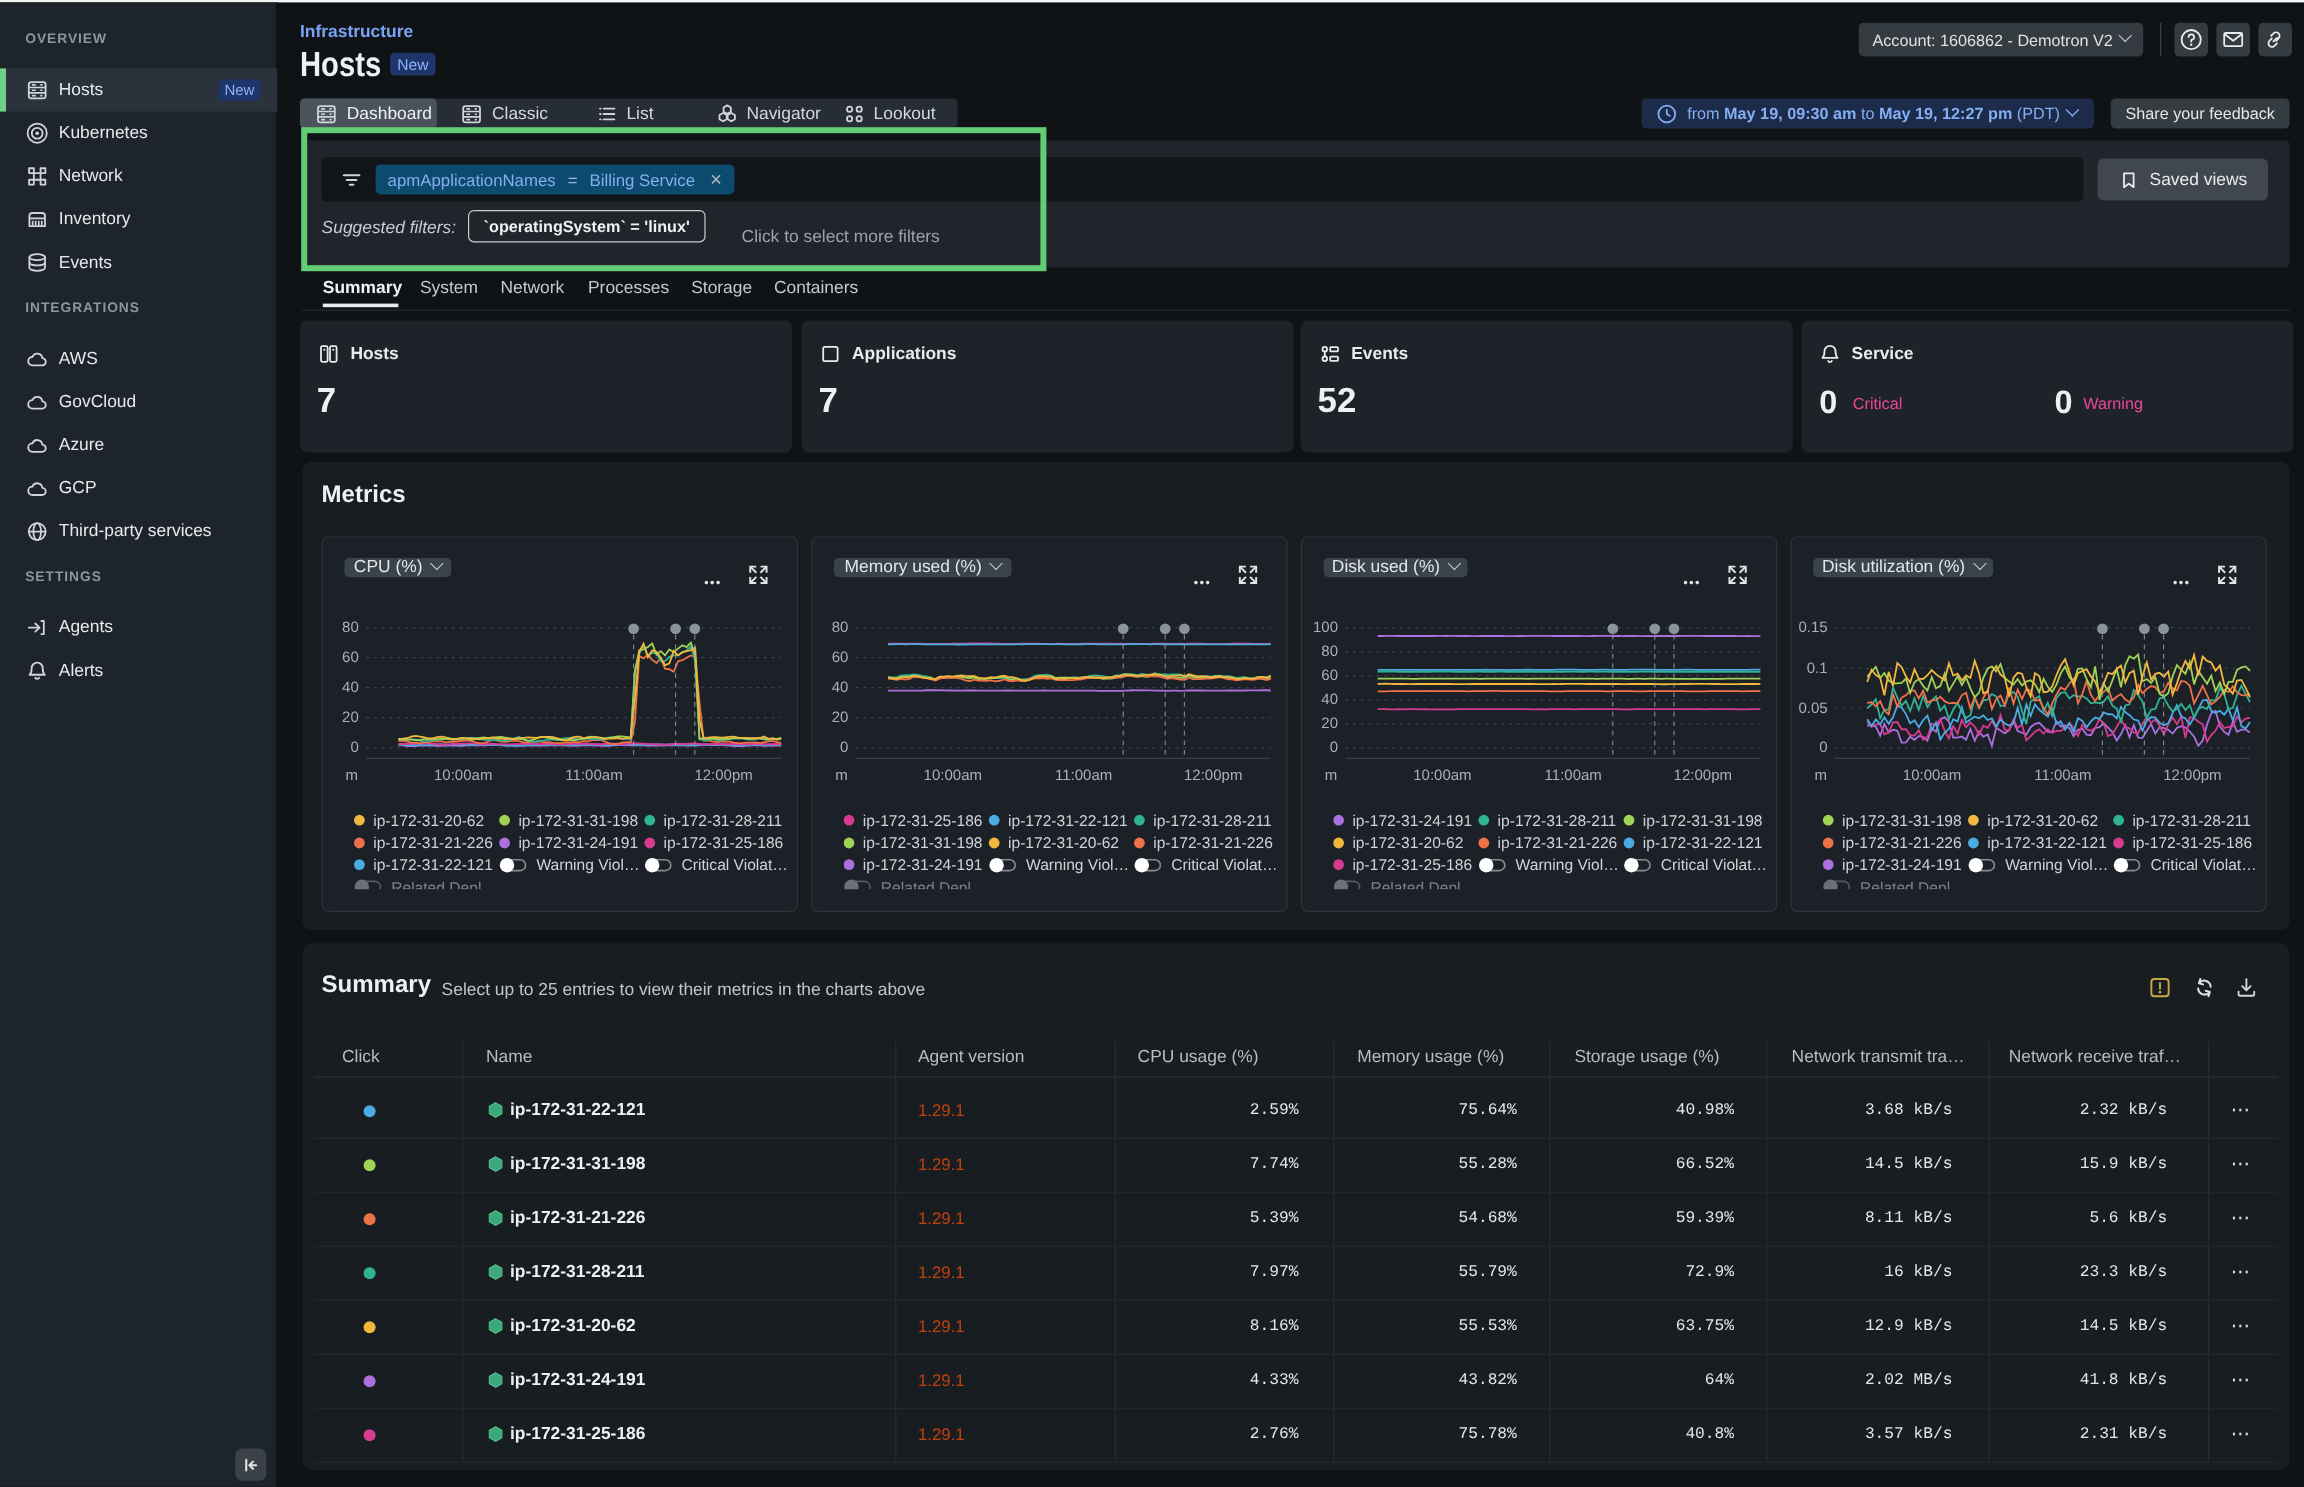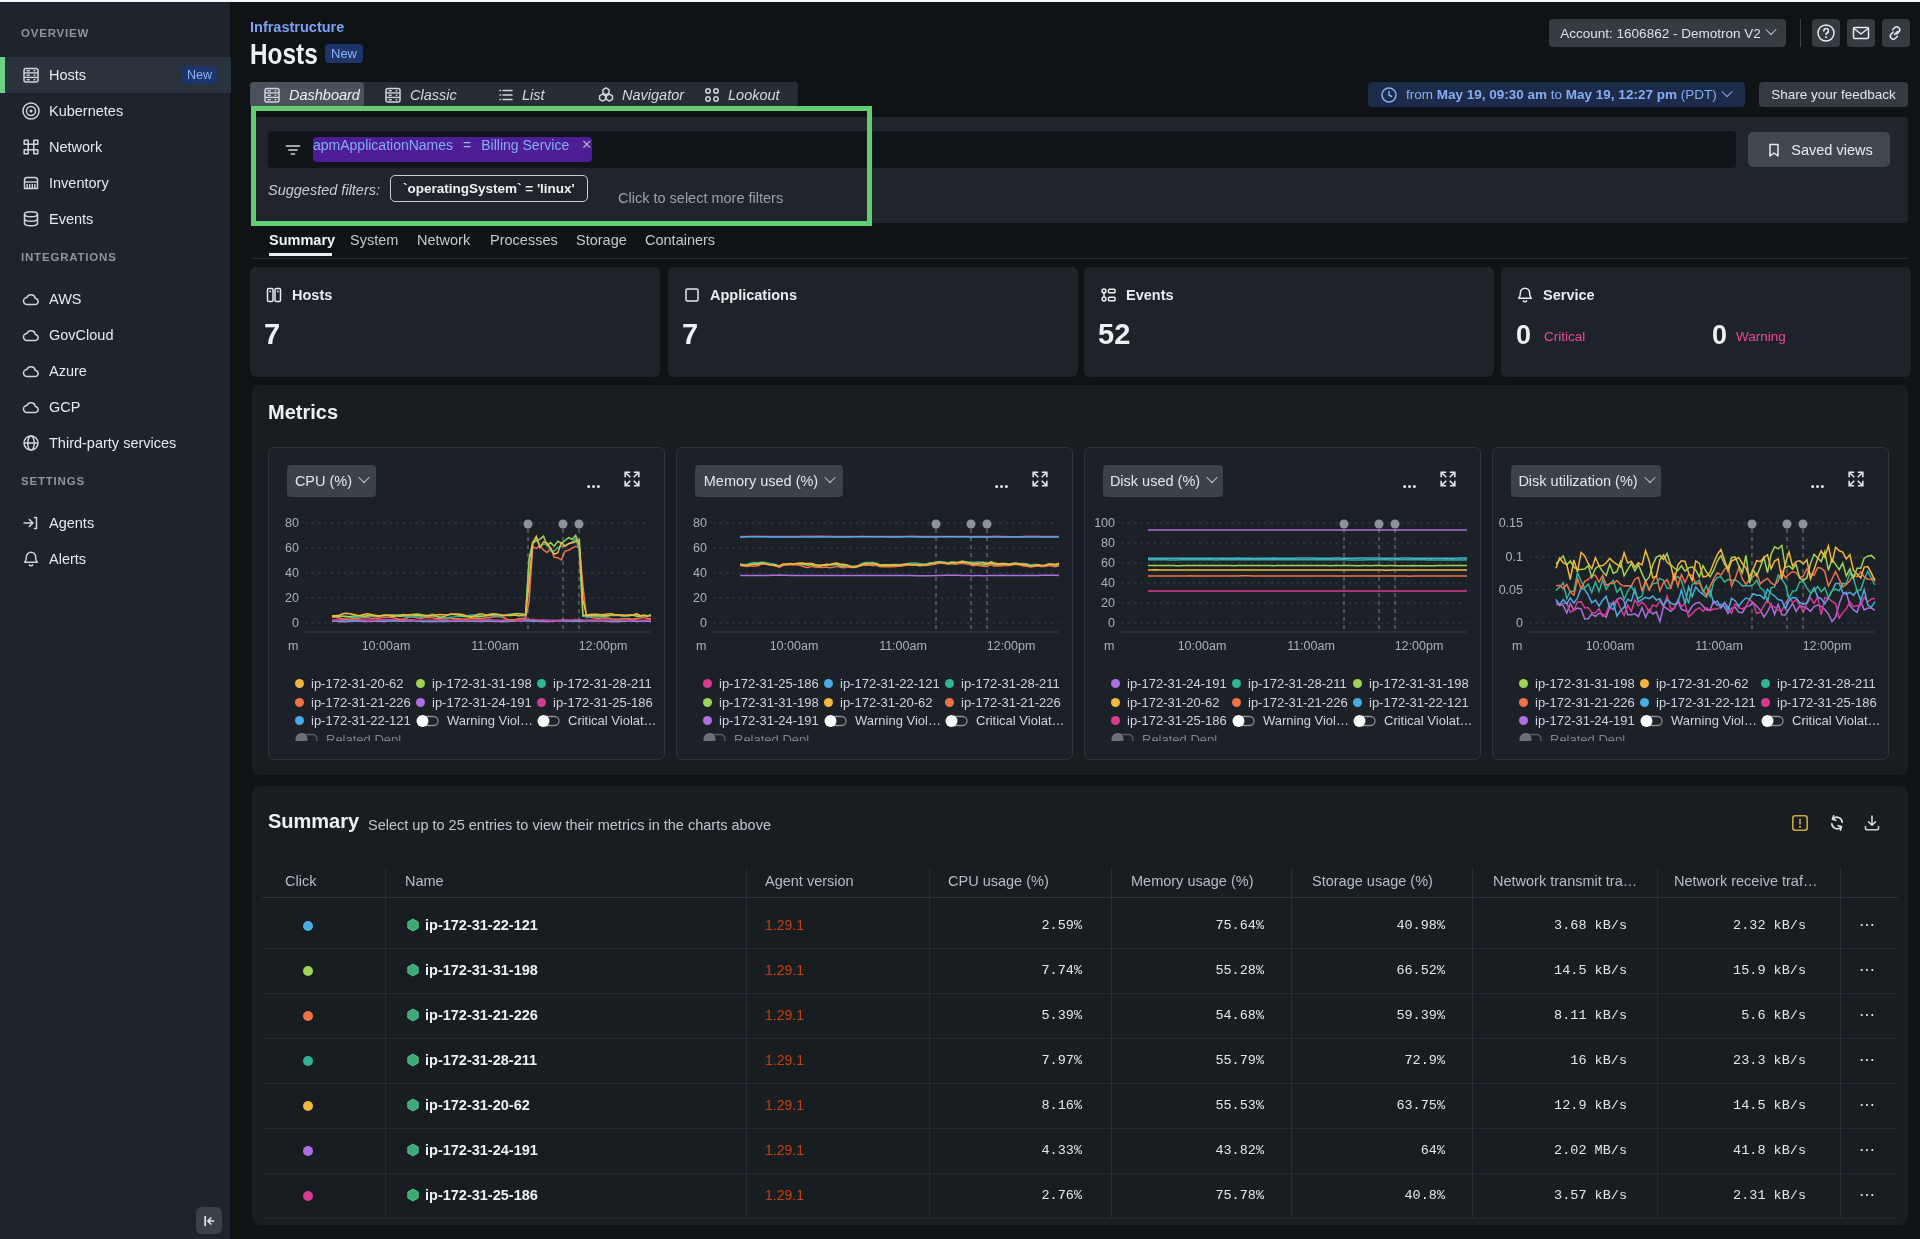--- a/index.html
+++ b/index.html
@@ -17,32 +17,32 @@
 
 
 #crumb { position:absolute; left:250px; top:19px; font-size:14.5px; color:#7ba2f6; font-weight:bold; }
 #title { position:absolute; left:250px; top:38px; font-size:29px; font-weight:bold; color:#eef1f3; transform:scaleX(0.84); transform-origin:left; }
 #titlebadge { position:absolute; left:325px; top:44px; background:#1d3568; color:#8cb2fc; font-size:13px; padding:2px 6px; border-radius:4px; }
 #acctbtn { position:absolute; left:1549px; top:19px; width:237px; height:28px; background:#343b41; border-radius:4px; font-size:13.5px; color:#dde2e6; display:flex; align-items:center; justify-content:center; }
 #hdrdiv { position:absolute; left:1800px; top:19px; width:1px; height:28px; background:#3a4147; }
 .hicon { position:absolute; top:19px; width:28px; height:28px; background:#343b41; border-radius:4px; display:flex; align-items:center; justify-content:center; }
 
 
-#segbar { position:absolute; left:250px; top:82px; width:548px; height:25px; background:#262d34; border-radius:4px;font-style:italic; }
+#segbar { position:absolute; left:250px; top:82px; width:548px; height:25px; background:#262d34; border-radius:4px; }
 .seg { position:absolute; top:0; height:25px; display:flex; align-items:center; font-size:14.5px; color:#d3d9de; }
 .seg.active { background:#4a525b; border-radius:4px; color:#eef1f3; }
 .seg .si { display:inline-flex; margin-right:7px; }
 #timepill { position:absolute; left:1368px; top:82px; width:377px; height:25px; background:#1d2b4a; border-radius:4px; display:flex; align-items:center; font-size:13.5px; color:#84aef2; }
 #sharebtn { position:absolute; left:1759px; top:82px; width:149px; height:25px; background:#343b41; border-radius:4px; display:flex; align-items:center; justify-content:center; font-size:13.5px; color:#e3e7ea; }
 
 
 #filterpanel { position:absolute; left:252px; top:117px; width:1656px; height:106px; background:#1f252a; border-radius:4px; }
 #filterinput { position:absolute; left:268px; top:131px; width:1468px; height:37px; background:#111418; border-radius:4px; }
 #funnel { position:absolute; left:283px; top:140px; }
-#chip { position:absolute; left:313px; top:137px; height:25px; background:#4c1d95; border-radius:4px; display:flex; align-items:flex-start; font-size:14px; padding:0 0; color:#84aef2; }
+#chip { position:absolute; left:313px; top:137px; height:25px; background:#0c4a6e; border-radius:4px; display:flex; align-items:center; font-size:14px; padding:0 10px; color:#84aef2; }
 #chip .eq { color:#9fb6e8; margin:0 10px; }
 #chip .x { color:#aeb6bd; margin-left:12px; font-size:13px; }
 #clickmore { position:absolute; left:618px; top:142px; font-size:14.5px; color:#9aa2ab;margin-top:48px; }
 #sugg { position:absolute; left:268px; top:182px; font-size:14.5px; font-style:italic; color:#c6ccd2; }
 #suggchip { position:absolute; left:390px; top:175px; height:27px; border:1px solid #c8cdd2; border-radius:5px; display:flex; align-items:center; padding:0 12px; font-size:13.5px; color:#eef1f3; font-weight:bold; }
 #savedviews { position:absolute; left:1748px; top:132px; width:142px; height:35px; background:#40474e; border-radius:5px; display:flex; align-items:center; justify-content:center; font-size:14.5px; color:#e8ecef; }
 #greenbox { position:absolute; left:251px; top:106px; width:621px; height:120px; border:5px solid #63cd74; z-index:50; }
 
 
 .tab { position:absolute; top:232px; font-size:14.5px; color:#c3c9cf; }
@@ -55,21 +55,21 @@
 .card .clabel { position:absolute; left:42px; top:20px; font-size:14.5px; font-weight:bold; color:#e8ecef; }
 .card .cicon { position:absolute; left:14px; top:18px; }
 .card .cnum { position:absolute; left:14px; top:51px; font-size:29px; font-weight:bold; color:#eef1f3; }
 .alrt { position:absolute; top:62px; font-size:13.5px; color:#ec4899; }
 .alrtnum { position:absolute; top:53px; font-size:27px; font-weight:bold; color:#eef1f3; }
 
 
 #metrics { position:absolute; left:252px; top:385px; width:1656px; height:390px; background:#181d22; border-radius:8px; }
 #mtitle { position:absolute; left:268px; top:401px; font-size:20px; font-weight:bold; color:#eef1f3; }
 .chartcard { position:absolute; top:447px; width:397px; height:313px; background:#1b2127; border:1px solid #2d343b; border-radius:6px; overflow:hidden; }
-.chartbtn { position:absolute; left:18px; top:17px; height:32px; background:#3a424a; border-radius:4px; color:#e3e7ea; font-size:14.5px; display:flex; align-items:center; justify-content:center; }
+.chartbtn { position:absolute; left:18px; top:17px; height:16px; background:#3a424a; border-radius:4px; color:#e3e7ea; font-size:14.5px; display:flex; align-items:center; justify-content:center; }
 .dots3 { position:absolute; right:64px; top:27px; }
 .expand { position:absolute; right:22px; top:21px; }
 .plot { position:absolute; left:8px; top:63px; }
 .legend { position:absolute; left:26px; top:227px; width:360px; height:66px; overflow:hidden; font-size:13px; }
 .litem { position:absolute; display:flex; align-items:center; height:17px; }
 .ldot { width:9px; height:9px; border-radius:50%; display:inline-block; margin-right:7px; flex:none; }
 .ltx { color:#ced4d9; white-space:nowrap; }
 .ltg { display:inline-flex; margin-right:7px; flex:none; }
 .axis { font-family:"Liberation Sans", sans-serif; font-size:12.5px; fill:#a9b1b9; }
 

